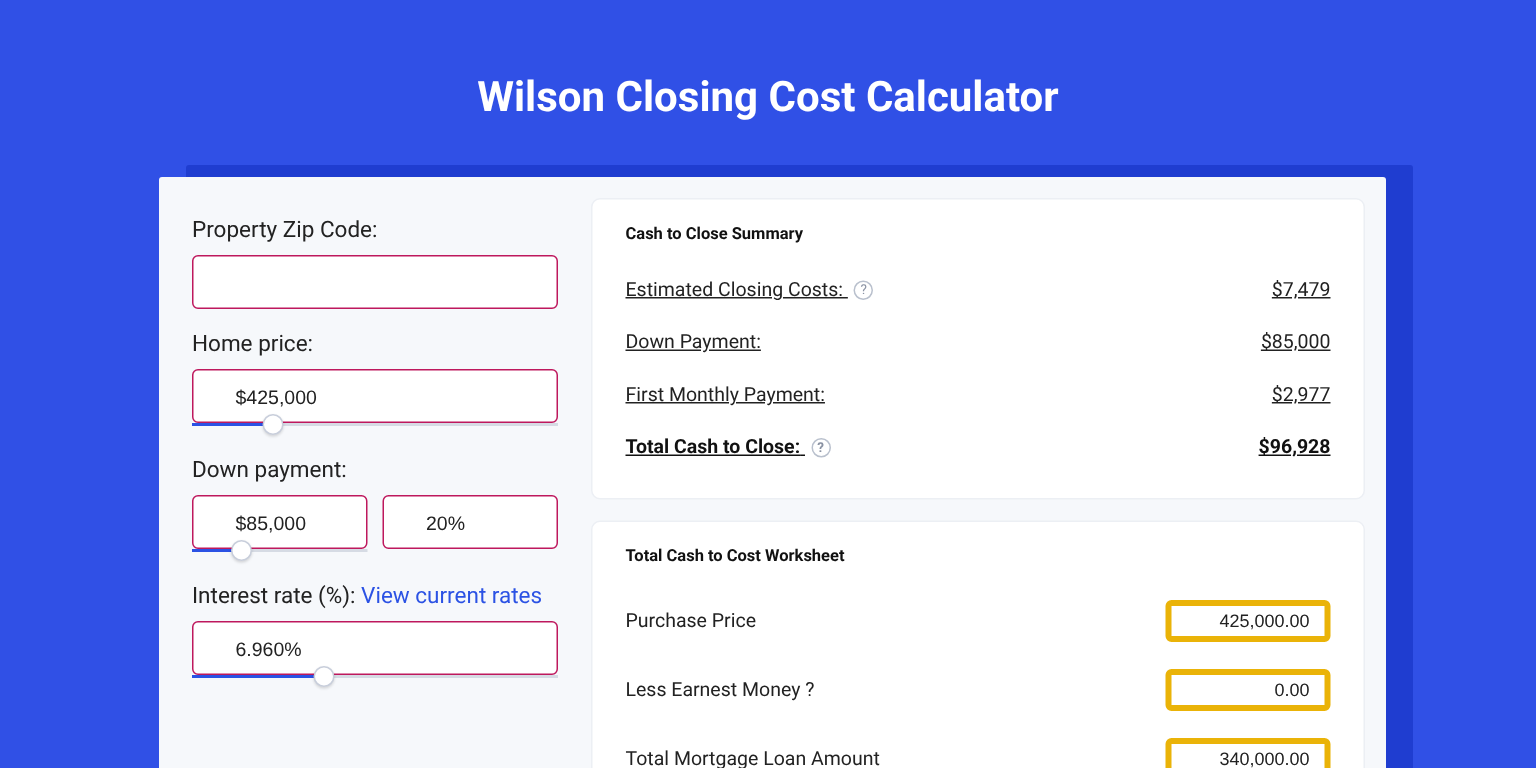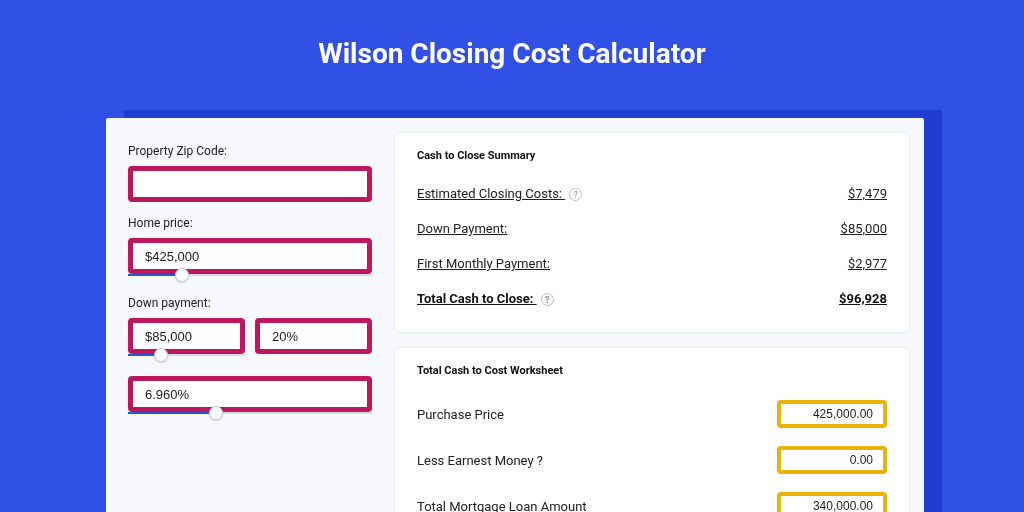--- a/index.html
+++ b/index.html
@@ -1,28 +1,28 @@
 <!DOCTYPE html>
 <html><head>
 <meta charset="utf-8">
 <style>
   * { box-sizing: border-box; margin: 0; padding: 0; }
   html, body { width: 1024px; height: 512px; overflow: hidden; font-family: -apple-system, BlinkMacSystemFont, "Segoe UI", Roboto, Arial, sans-serif; }
   .bg { width: 1024px; height: 512px; background: #3050e6; position: relative; }
-  .title { color: #fff; font-size: 28px; font-weight: 700; text-align: center; padding-top: 37px; padding-bottom: 28px; }
+  .title { color: #fff; font-size: 28px; font-weight: 700; text-align: center; padding-top: 48px; padding-bottom: 28px; }
   .card-shadow { position: absolute; left: 124px; top: 110px; width: 818px; height: 500px; background: #1f3dd0; border-radius: 2px; }
   .card { position: absolute; left: 106px; top: 118px; width: 818px; height: 500px; background: #f6f8fb; border-radius: 2px; padding: 14px; }
   .cols { display: flex; gap: 14px; height: 100%; }
   .left { width: 260px; padding: 12px 8px 0 8px; }
   .right { flex: 1; display: flex; flex-direction: column; gap: 14px; }
-  .lbl { font-size: 12px; color: #222; margin-bottom: 8px; }
+  .lbl { font-size: 15px; color: #222; margin-bottom: 8px; }
   .lbl a { color: #2b52e4; text-decoration: none; }
   .input-wrap { position: relative; margin-bottom: 22px; }
   .input-wrap.short { margin-bottom: 14px; }
-  input.txt { width: 100%; height: 36px; border: 5px solid #be185d; border-radius: 4px; background: #fff; font-size: 13px; padding: 0 12px; color: #222; }
+  input.txt { width: 100%; height: 36px; border: 1px solid #be185d; border-radius: 4px; background: #fff; font-size: 13px; padding: 0 28px; color: #222; }
   .slider-track { position: absolute; left: 0; right: 0; bottom: -2px; height: 2px; background: #d6dbe4; }
   .slider-fill { position: absolute; left: 0; bottom: -2px; height: 2px; background: #2b52e4; }
   .slider-thumb { position: absolute; bottom: -8px; width: 14px; height: 14px; border-radius: 50%; background: #fff; border: 1px solid #c8cedb; box-shadow: 0 1px 2px rgba(0,0,0,0.15); transform: translateX(-50%); }
   .dp-row { display: flex; gap: 10px; }
   .dp-row .input-wrap { flex: 1; }
   .dp-row .pct { width: 68px; border-radius: 13px; }
   .panel { background: #fff; border: 1px solid #eceff4; border-radius: 6px; padding: 16px 22px; }
   .panel h3 { font-size: 11px; font-weight: 700; color: #111; margin-bottom: 14px; }
   .summary-row { display: flex; justify-content: space-between; align-items: flex-end; font-size: 13px; color: #222; padding: 10px 0; text-decoration: underline; }
   .summary-row .help { display: inline-flex; align-items: center; justify-content: center; width: 13px; height: 13px; border: 1px solid #b9c0cd; color: #8a92a3; border-radius: 50%; font-size: 9px; margin-left: 4px; vertical-align: middle; }
@@ -60,20 +60,23 @@
             <input class="txt" type="text" value="$85,000" style="">
             <div class="slider-track"></div>
             <div class="slider-fill" style="width:28%"></div>
             <div class="slider-thumb" style="left:28%"></div>
           </div>
           <div class="input-wrap pct">
             <input class="txt" type="text" value="20%" style="">
           </div>
         </div>
 
+        <div class="lbl">
+          <span>Interest rate (%): </span><a href="#">View current rates</a>
+        </div>
         <div class="input-wrap">
           <input class="txt" type="text" value="6.960%" style="">
           <div class="slider-track"></div>
           <div class="slider-fill" style="width:36%"></div>
           <div class="slider-thumb" style="left:36%"></div>
         </div>
 
       </div>
 
       <div class="right">

